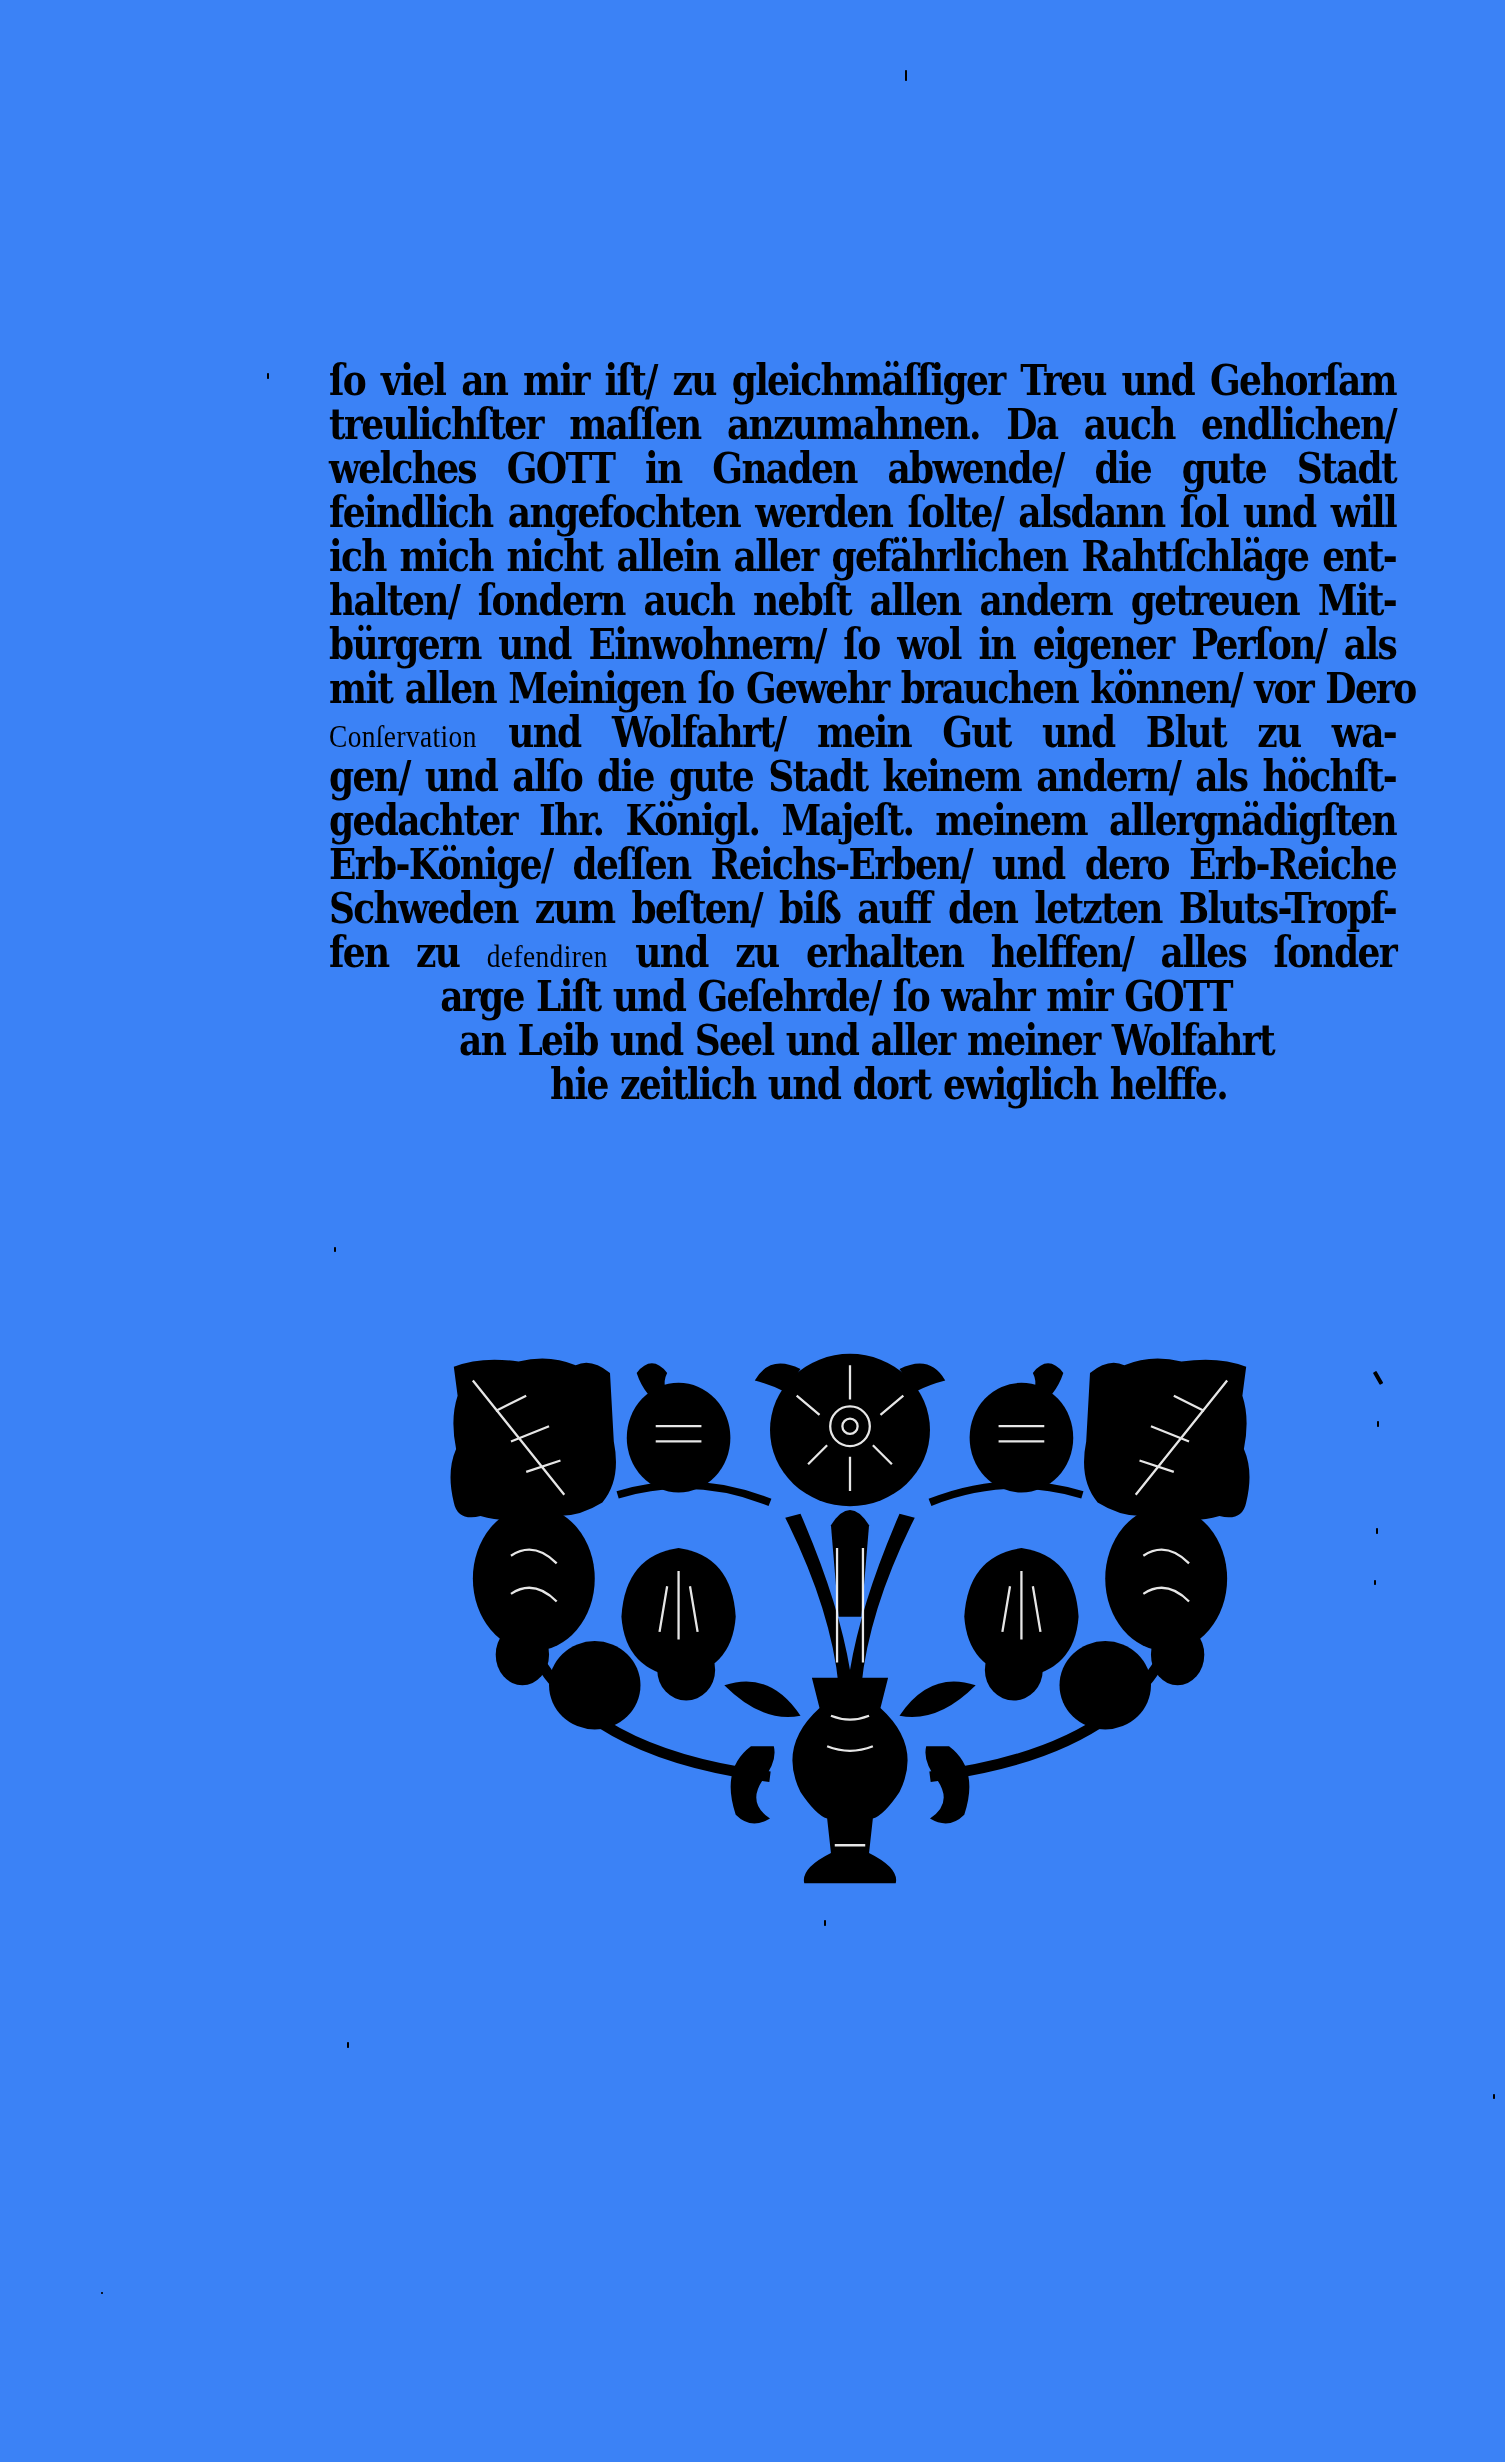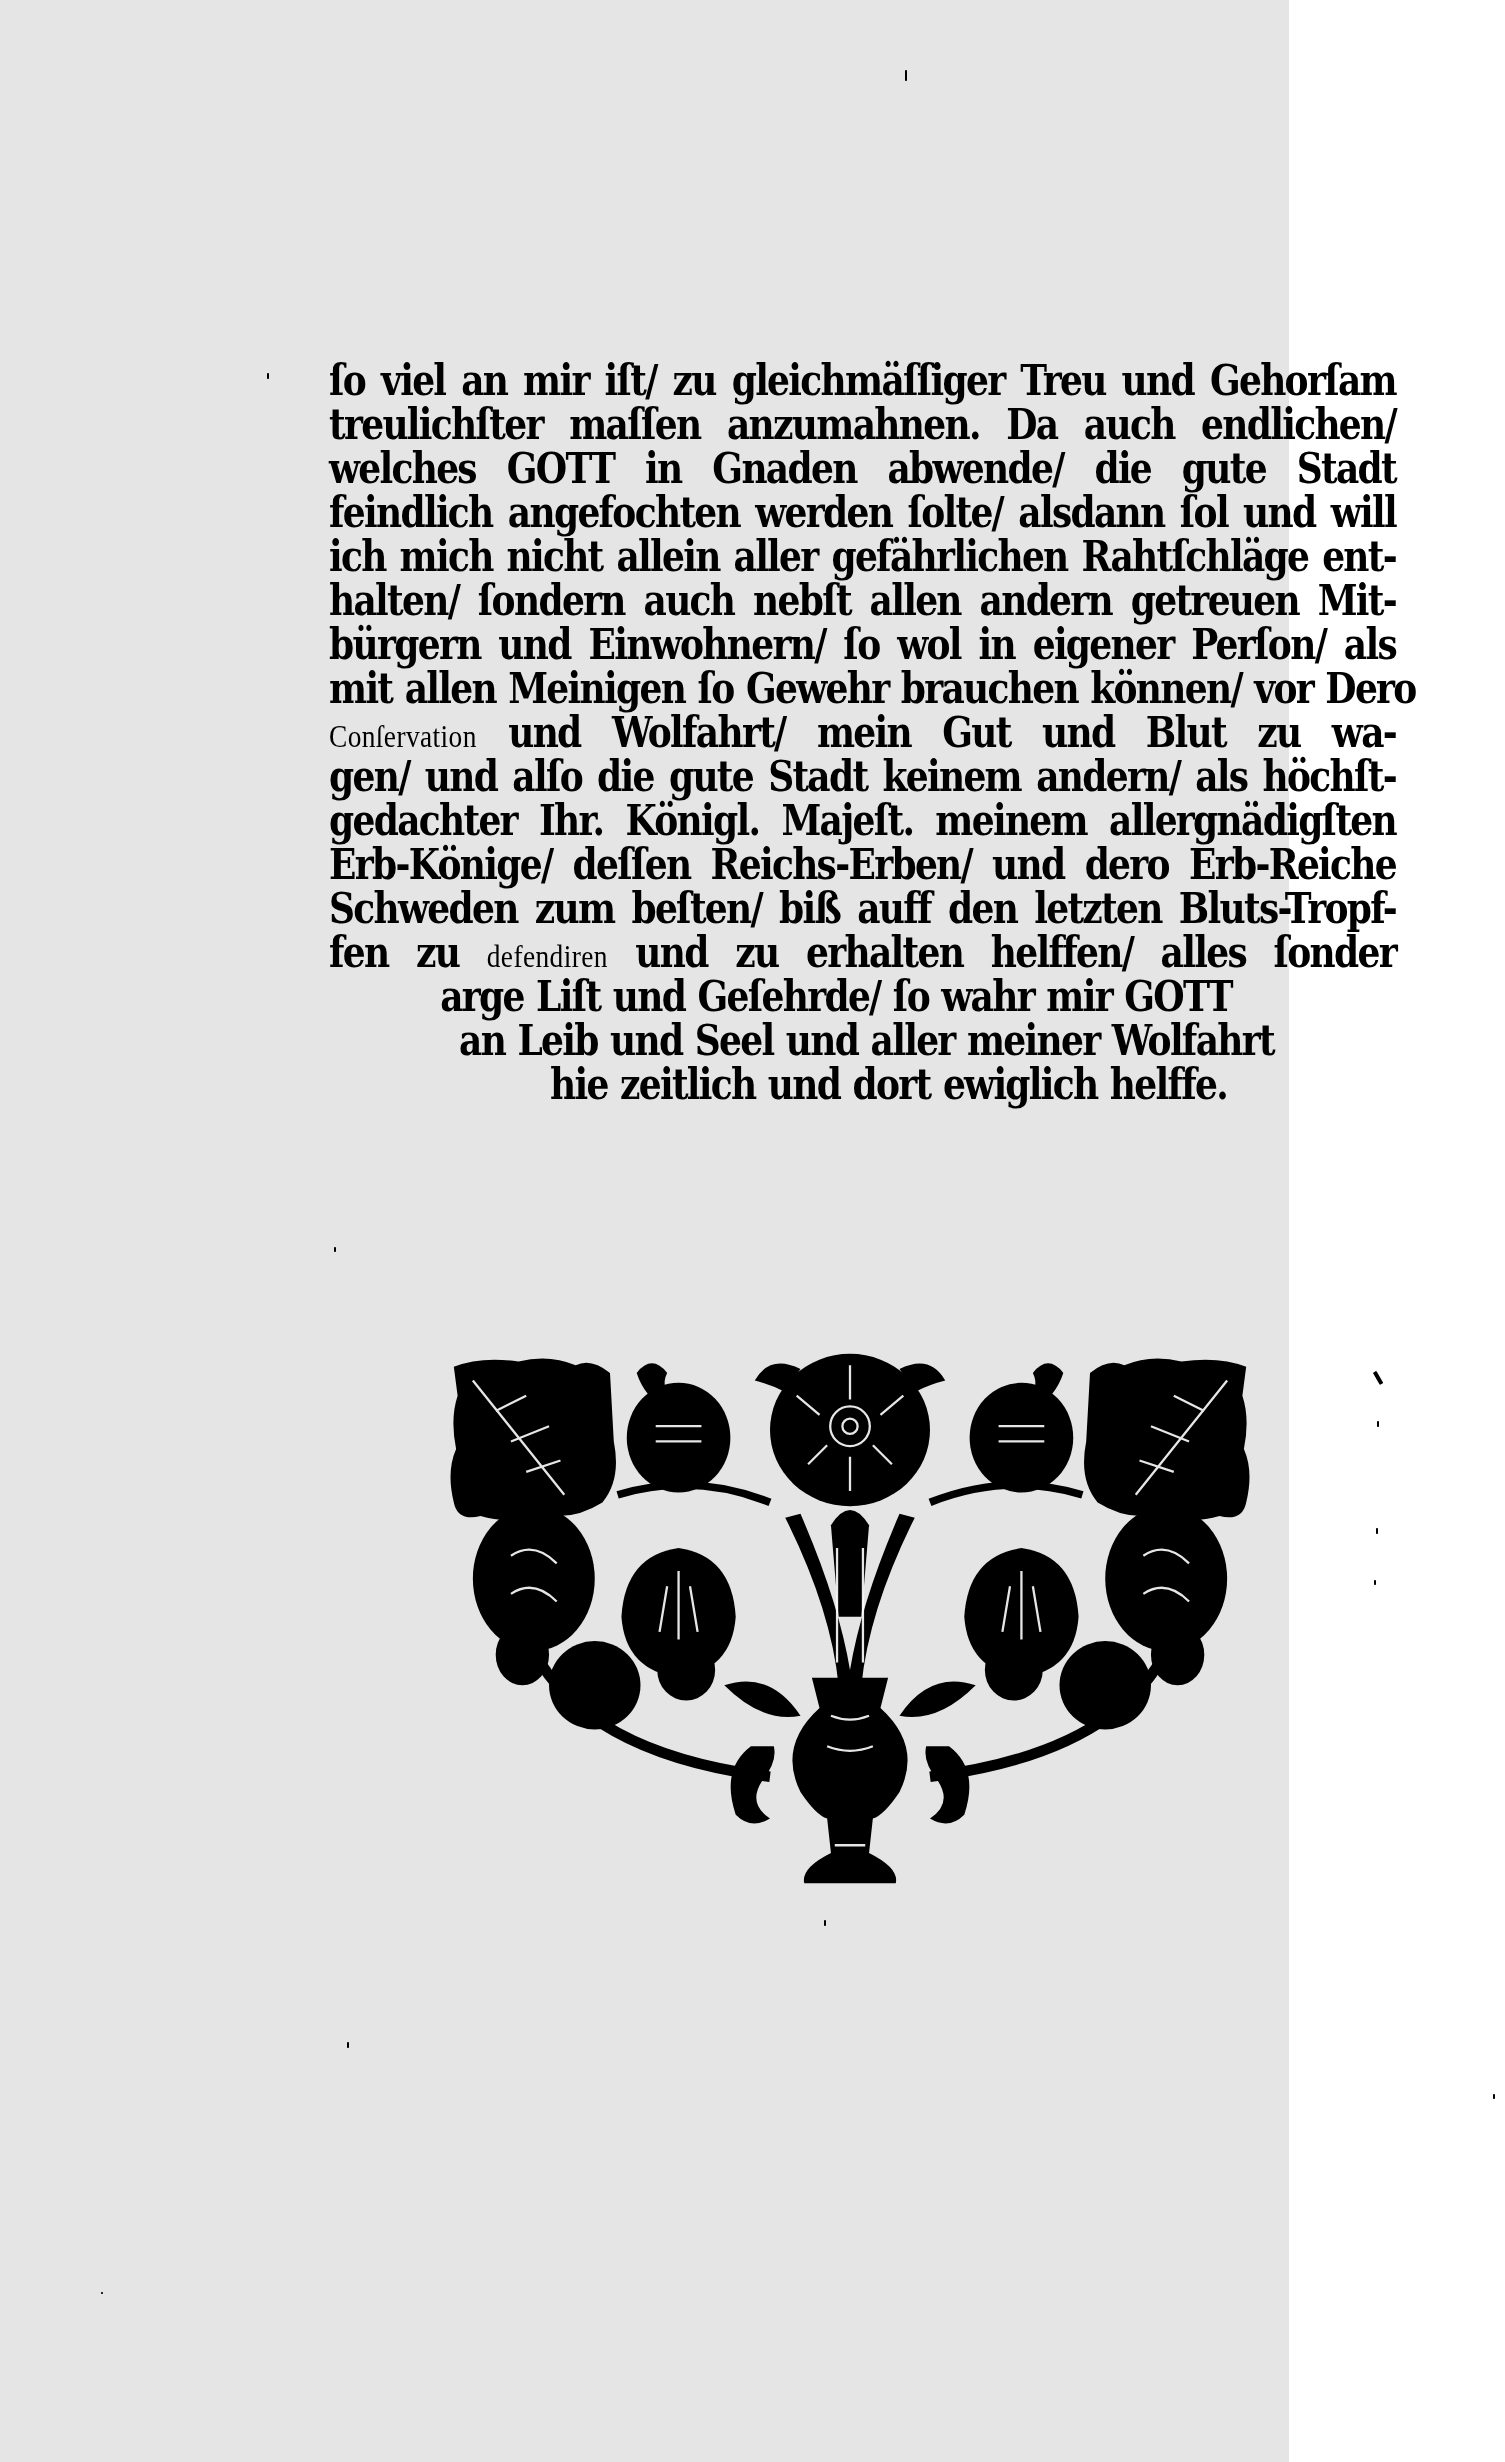--- a/index.html
+++ b/index.html
@@ -1,17 +1,17 @@
 <!DOCTYPE html>
 <html style="font-size:12.2px"><head>
 <meta charset="utf-8">
 <style>
   html, body { margin: 0; padding: 0; background: #ffffff; }
   body { width: 1505px; height: 2462px; position: relative; overflow: hidden; }
-  .page { position: absolute; left: 0; top: 0; width: 1289px; height: 2462px; background: #e5e5e5; }
+  .page { position: absolute; left: 0; top: 0; width: 1505px; height: 2462px; background: #3b82f6; }
   .text-block {
     position: absolute; left: 329px; top: 358px; width: 1067px;
     font-family: "DejaVu Serif", "Liberation Serif", serif;
     font-weight: bold; color: #000;
   }
   .line {
     display: block; height: 44px; line-height: 44px;
     font-size: 36px; white-space: nowrap;
     text-align: justify; text-align-last: justify;
     letter-spacing: -1.7px; word-spacing: 1.5px;

